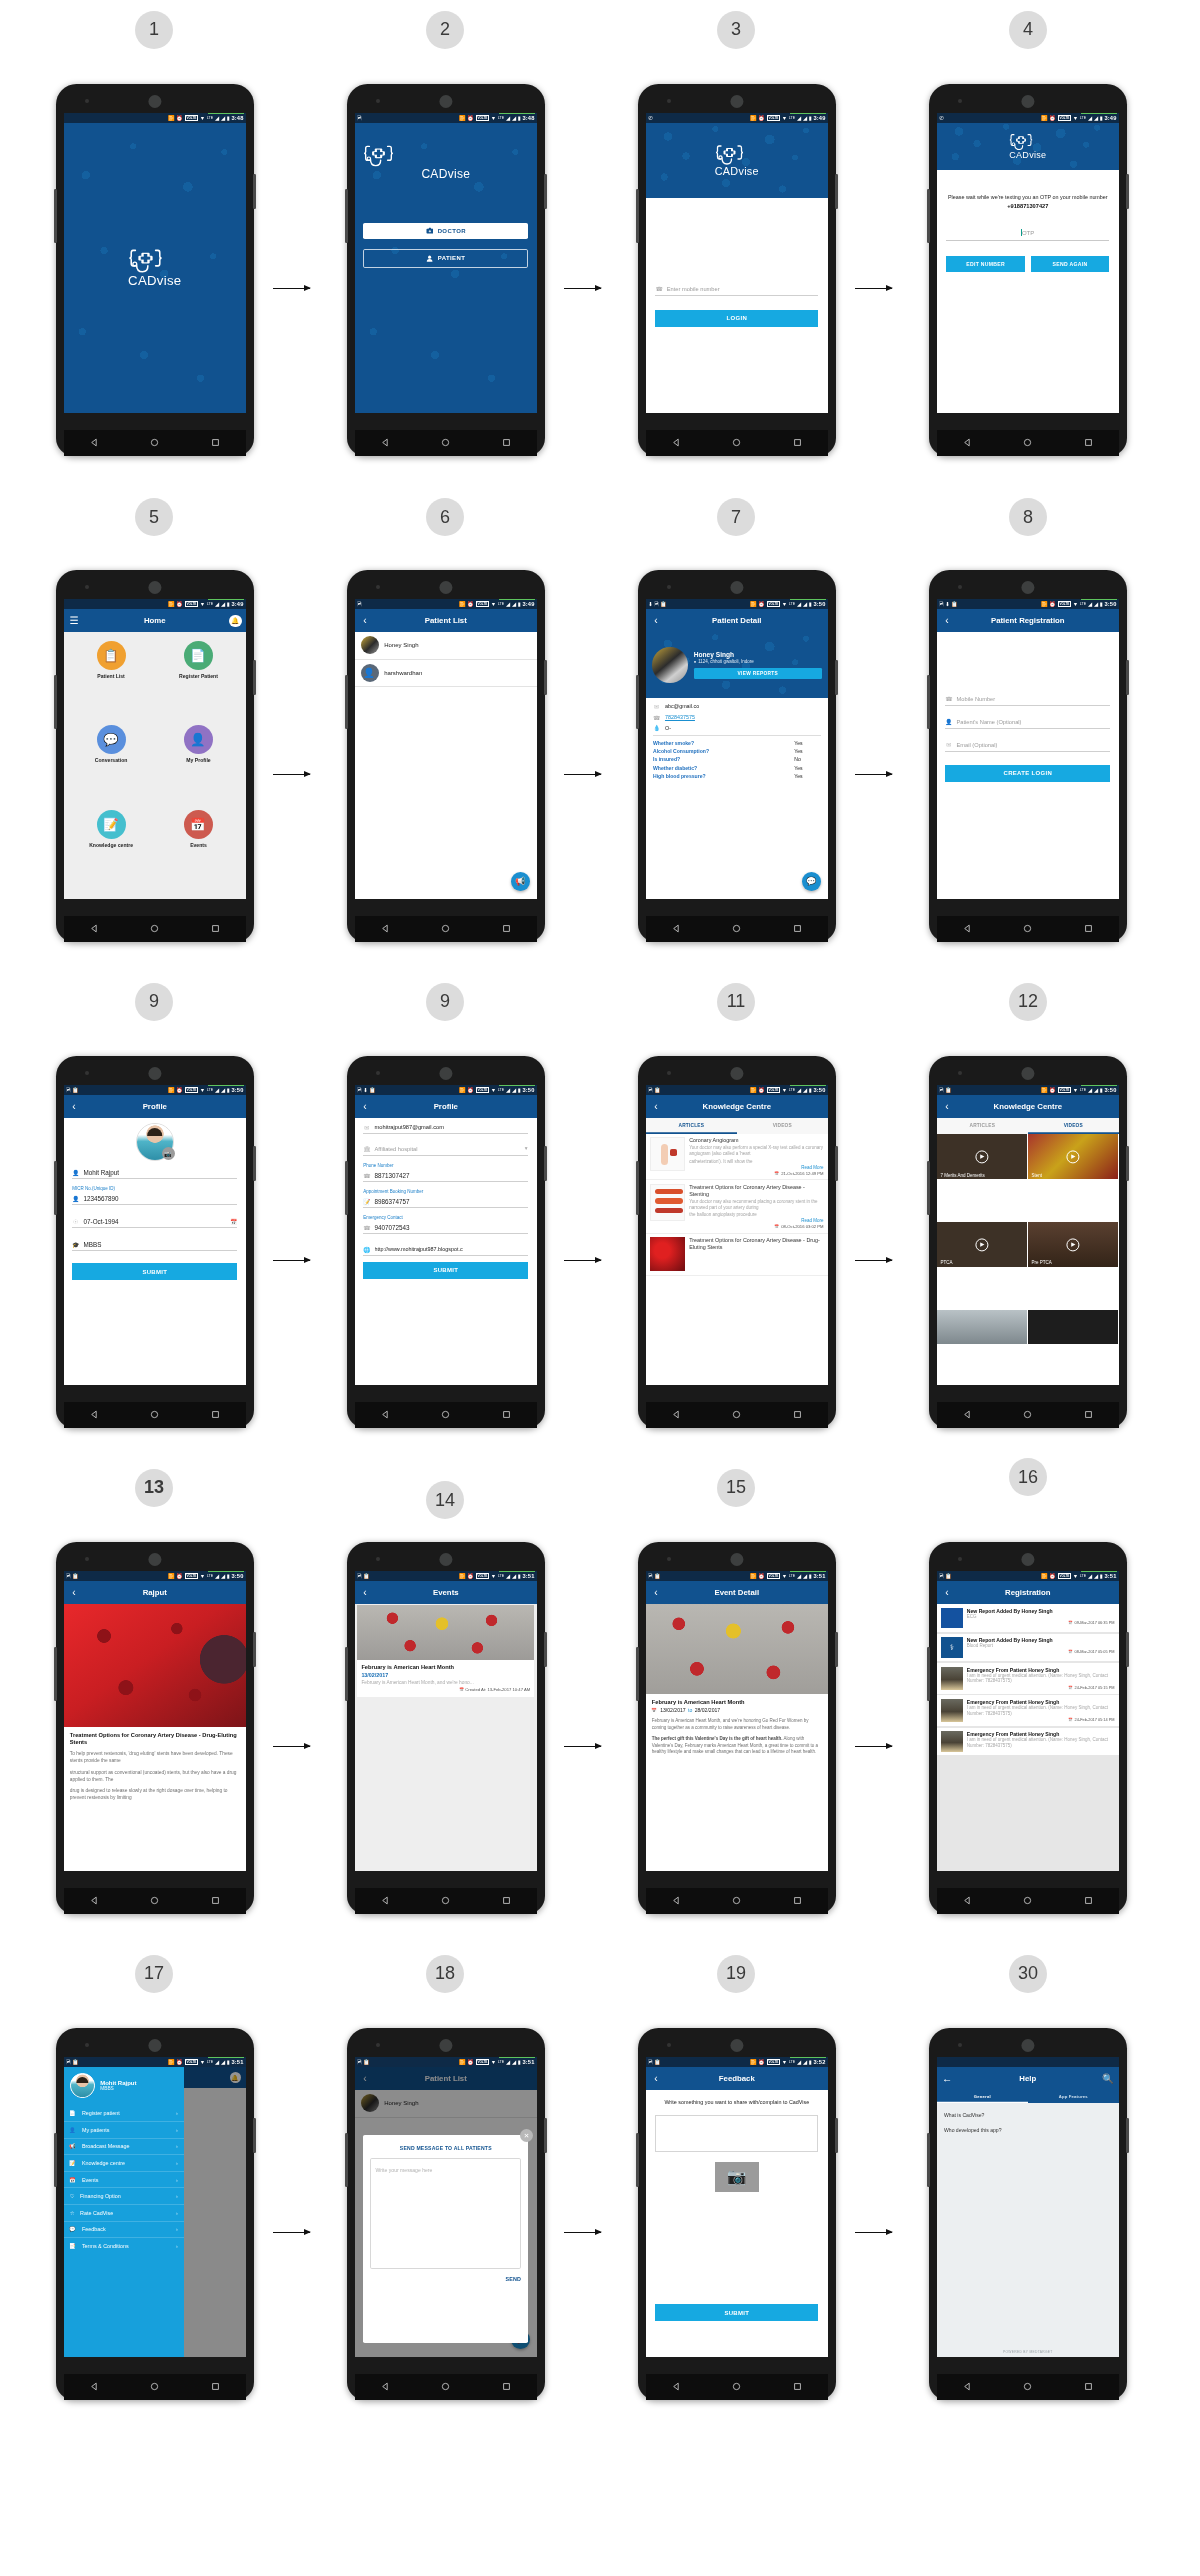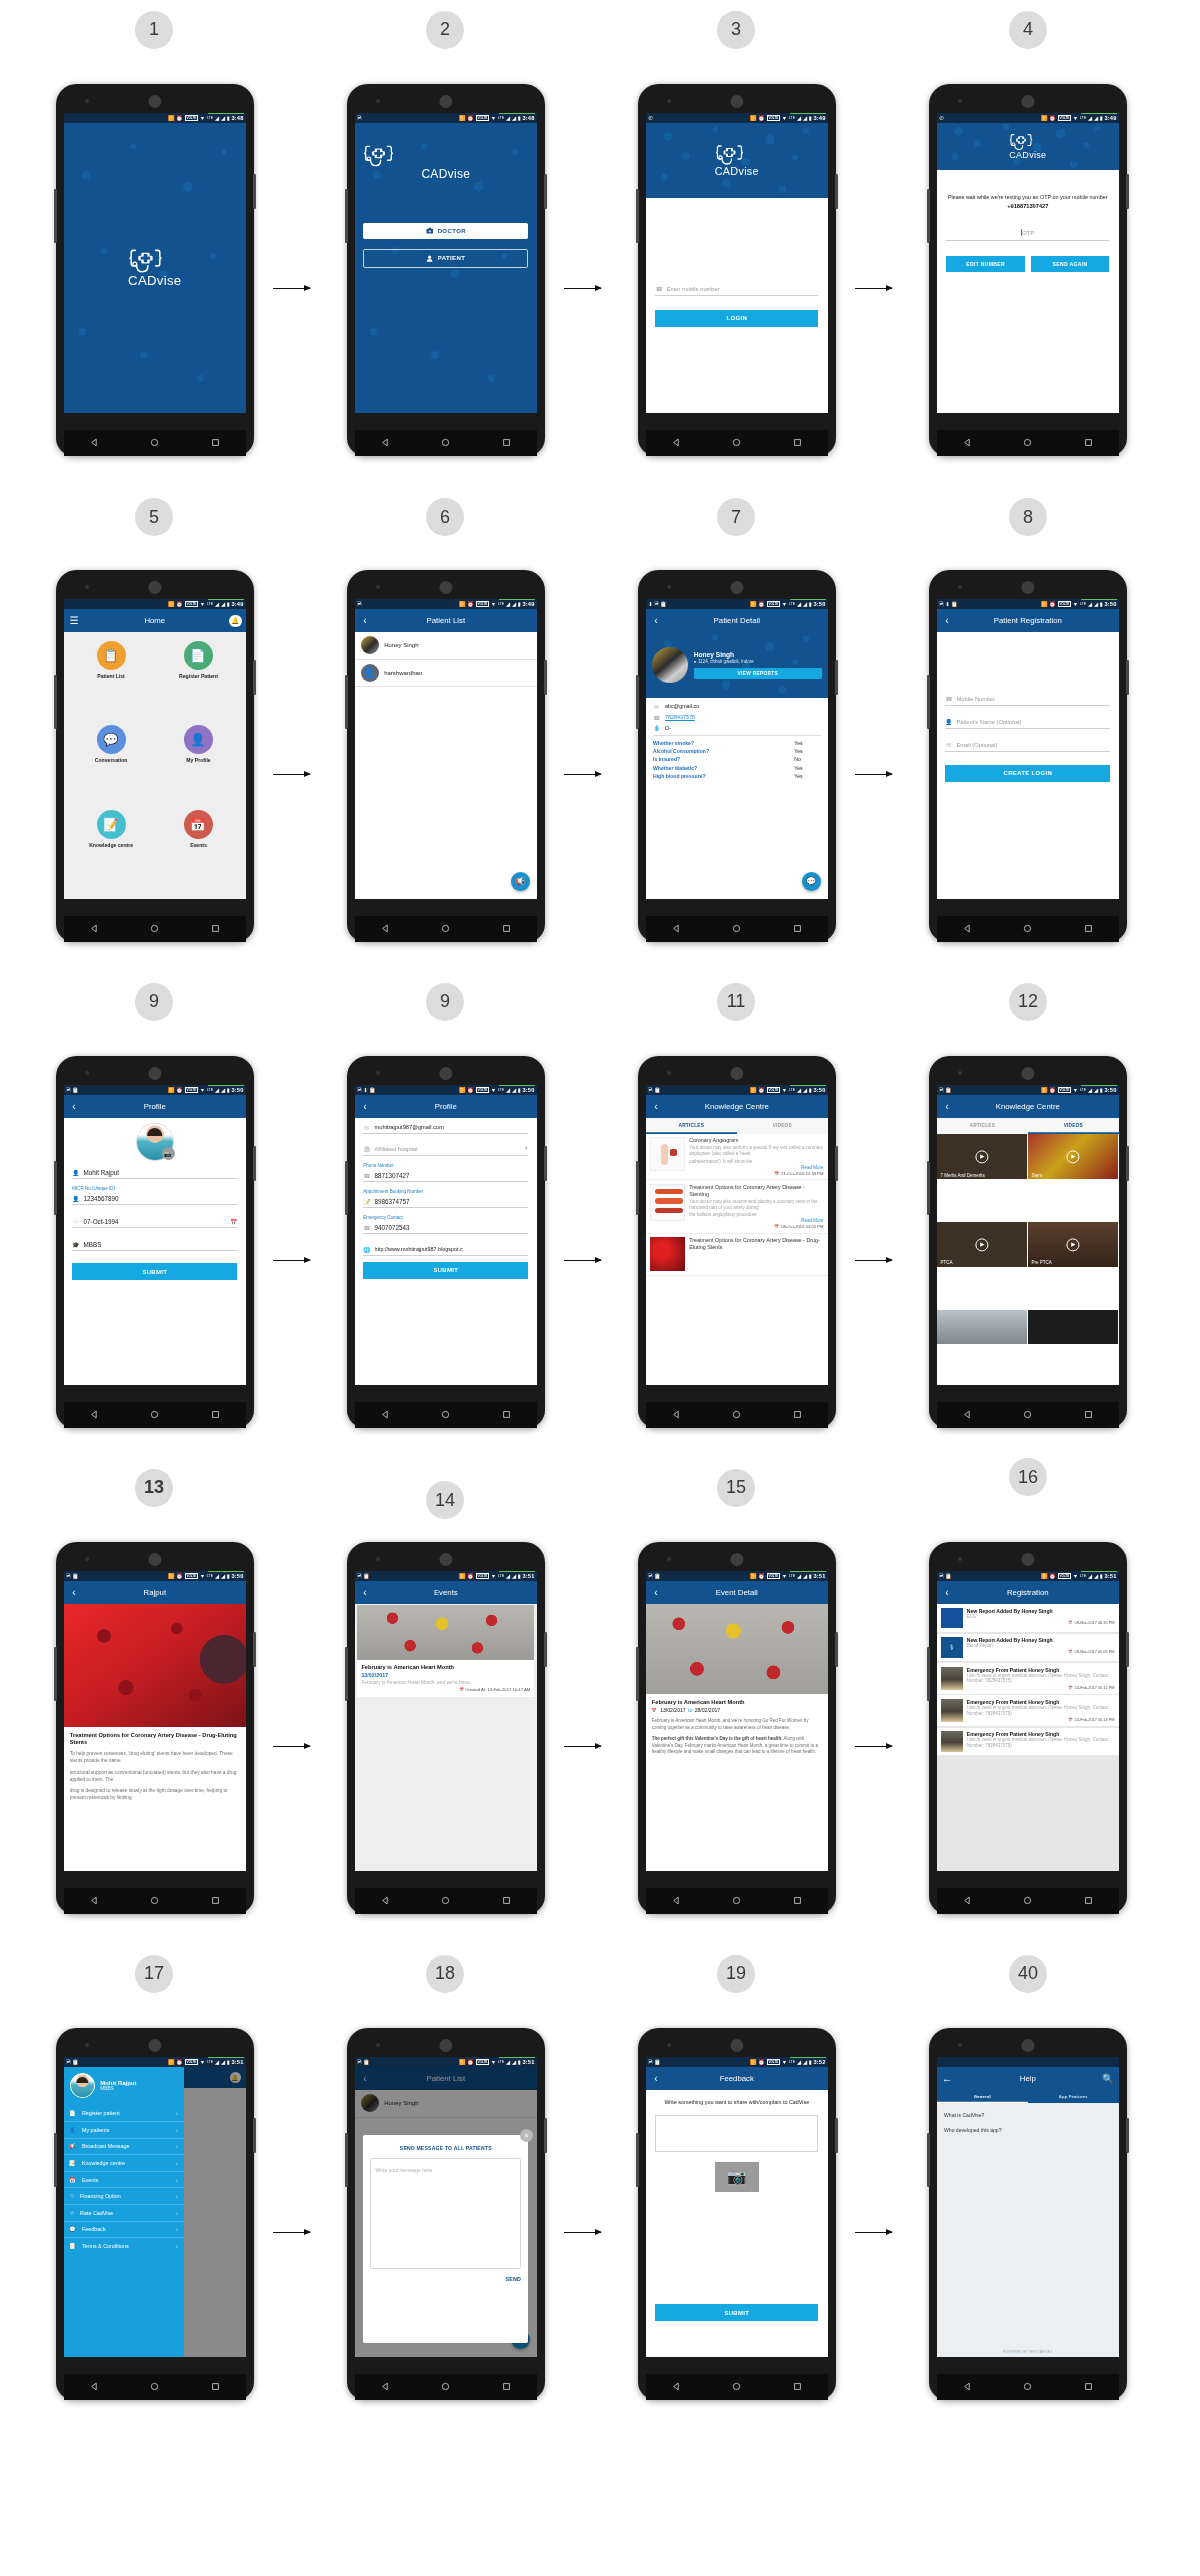--- a/index.html
+++ b/index.html
@@ -84,21 +84,21 @@
     background: #5ec45e;
   }
 
   
   .appbar {
     height: 23px; background: #11528f;
     display: flex; align-items: center; position: relative;
     color: #fff;
   }
   .appbar .t {
-    flex: 1; text-align: center; font-size: 7.8px; font-weight: normal;
+    flex: 1; text-align: center; font-size: 7.8px; font-weight: bold;
   }
   .appbar .lead { width: 20.4px; text-align: center; font-size: 10.2px; }
   .appbar .trail { width: 20.4px; text-align: center; }
   .logoWrap { text-align: center; }
   .logoTxt {
     color: #fff; font-family: Liberation Sans, sans-serif;
     font-size: 13.2px; letter-spacing: 0.3px;
   }
   .pattern {
     background-color: #11528f;
@@ -1503,21 +1503,21 @@
   <div class="badge" style="left:135px; top:10.8px;">
         <span>17</span>
       </div>
   <div class="badge" style="left:426px; top:10.8px;">
         <span>18</span>
       </div>
   <div class="badge" style="left:717px; top:10.8px;">
         <span>19</span>
       </div>
   <div class="badge" style="left:1009px; top:10.8px;">
-        <span>40</span>
+        <span>30</span>
       </div>
 
   <div class="arrow" style="left:273px; top:288px;"></div>
   <div class="arrow" style="left:564px; top:288px;"></div>
   <div class="arrow" style="left:855px; top:288px;"></div>
 
   <div class="phone" style="left:56px; top:84px;">
     <div class="speaker"></div>
     <div class="cam"></div>
     <div class="btnSide"></div>

